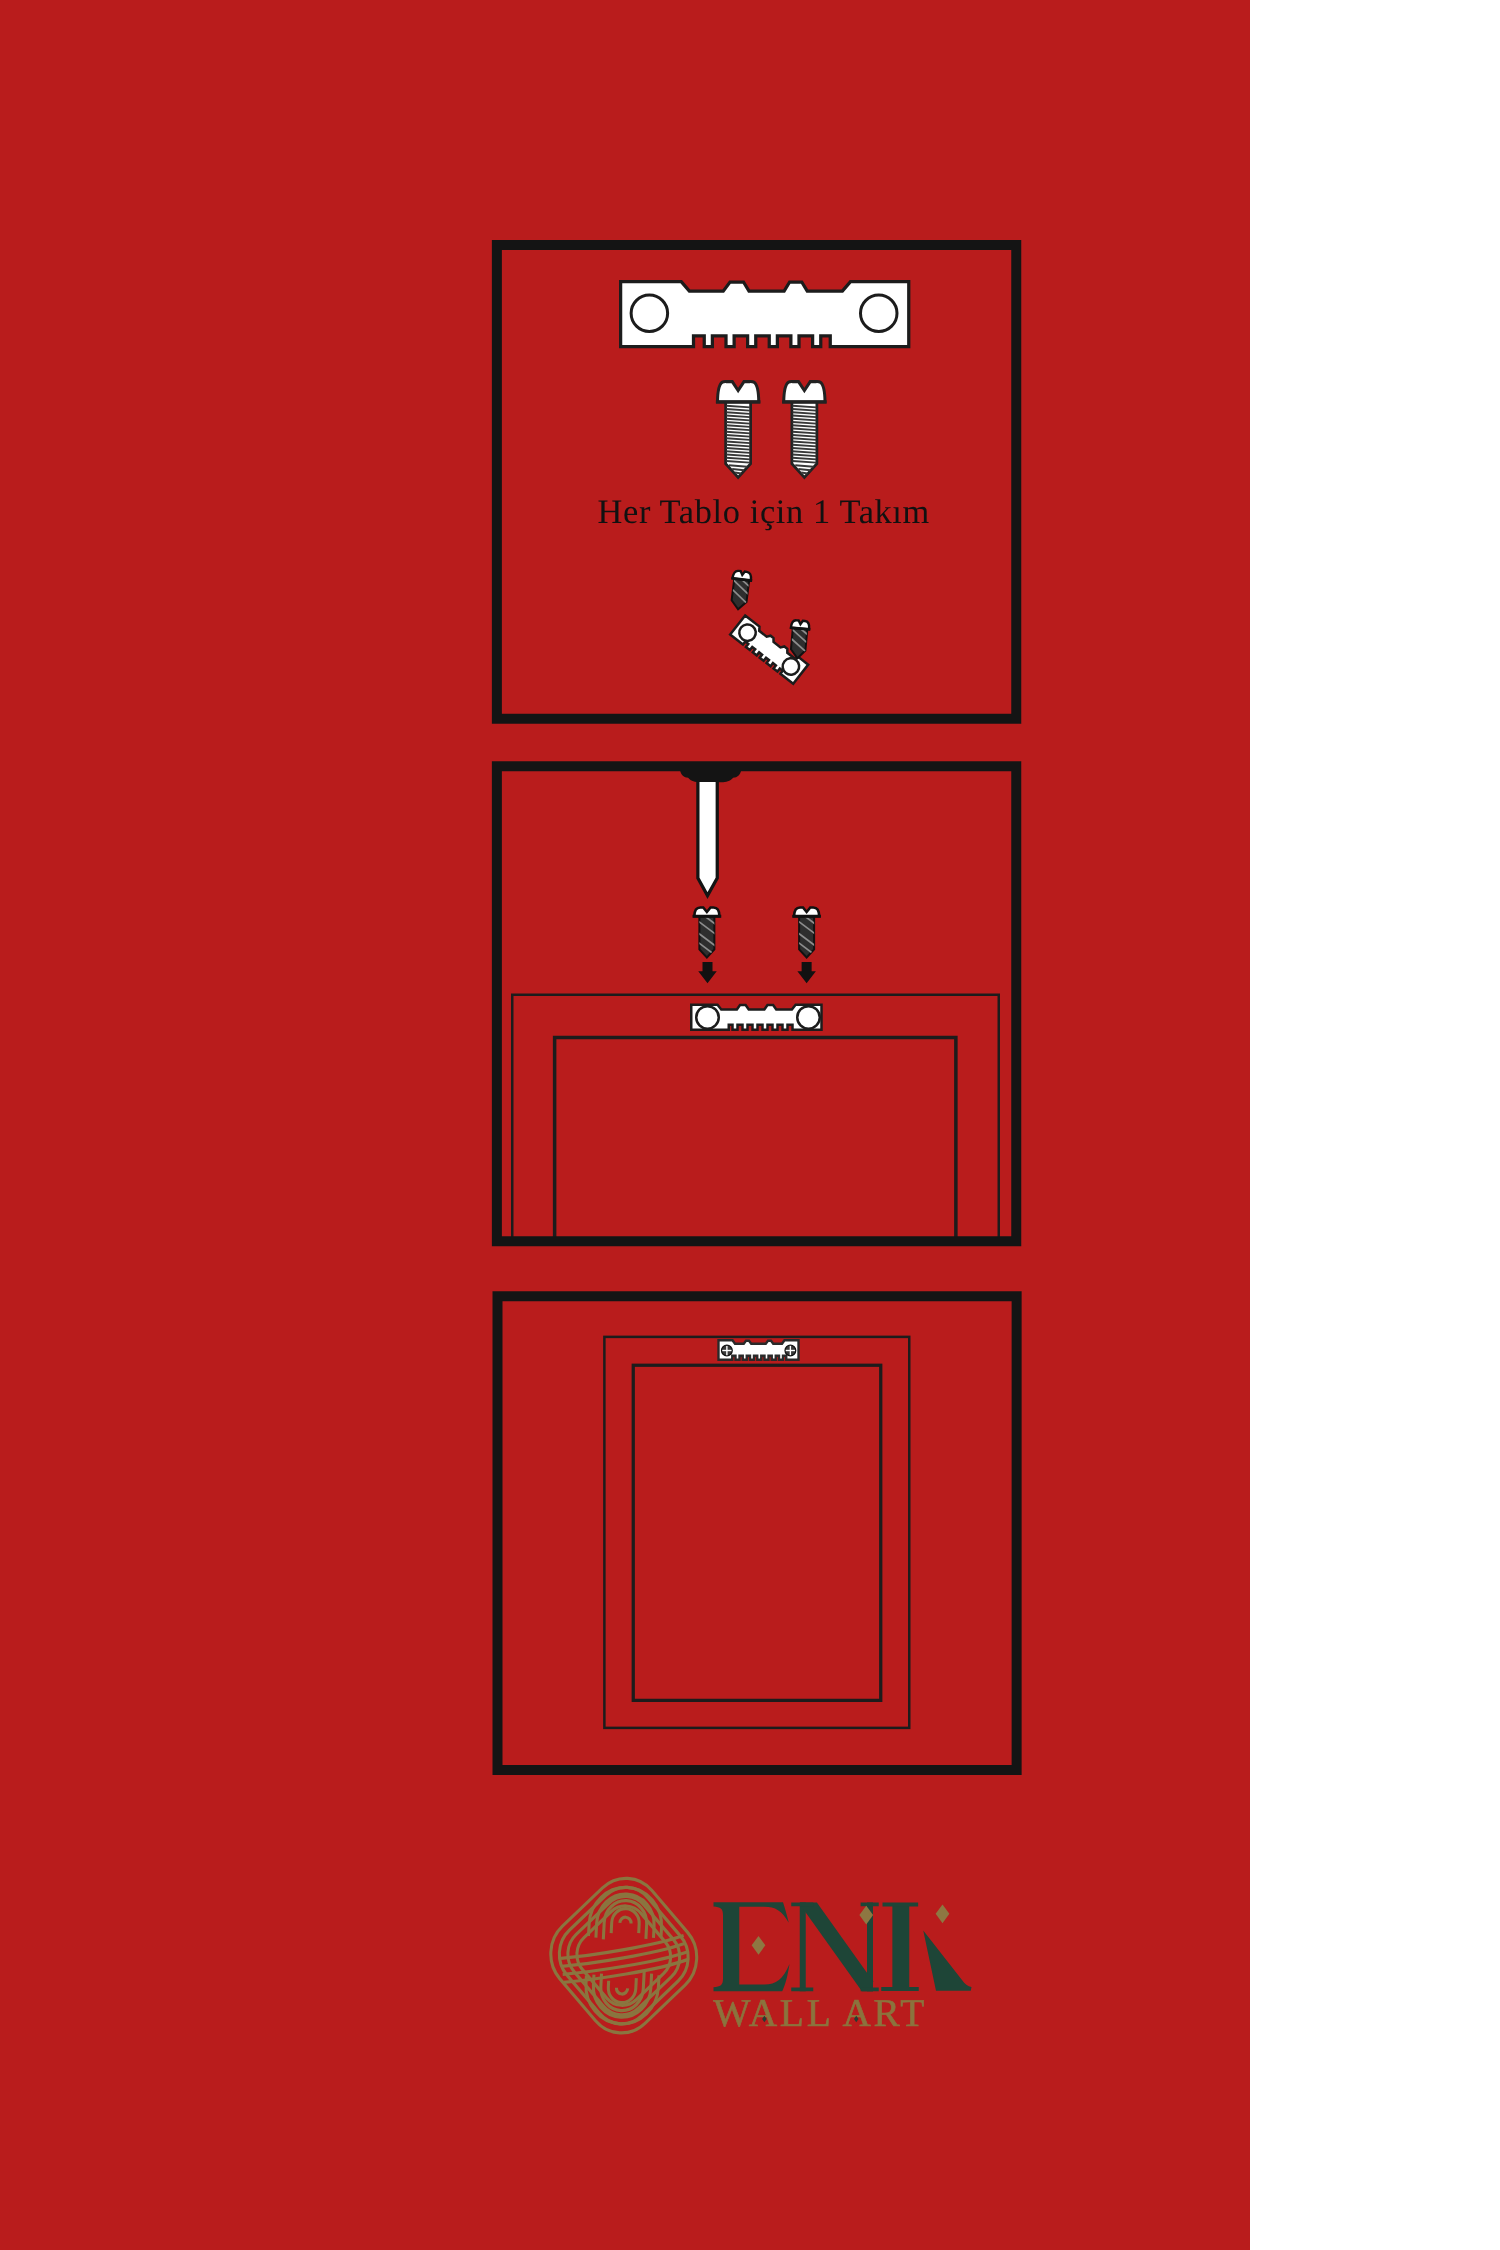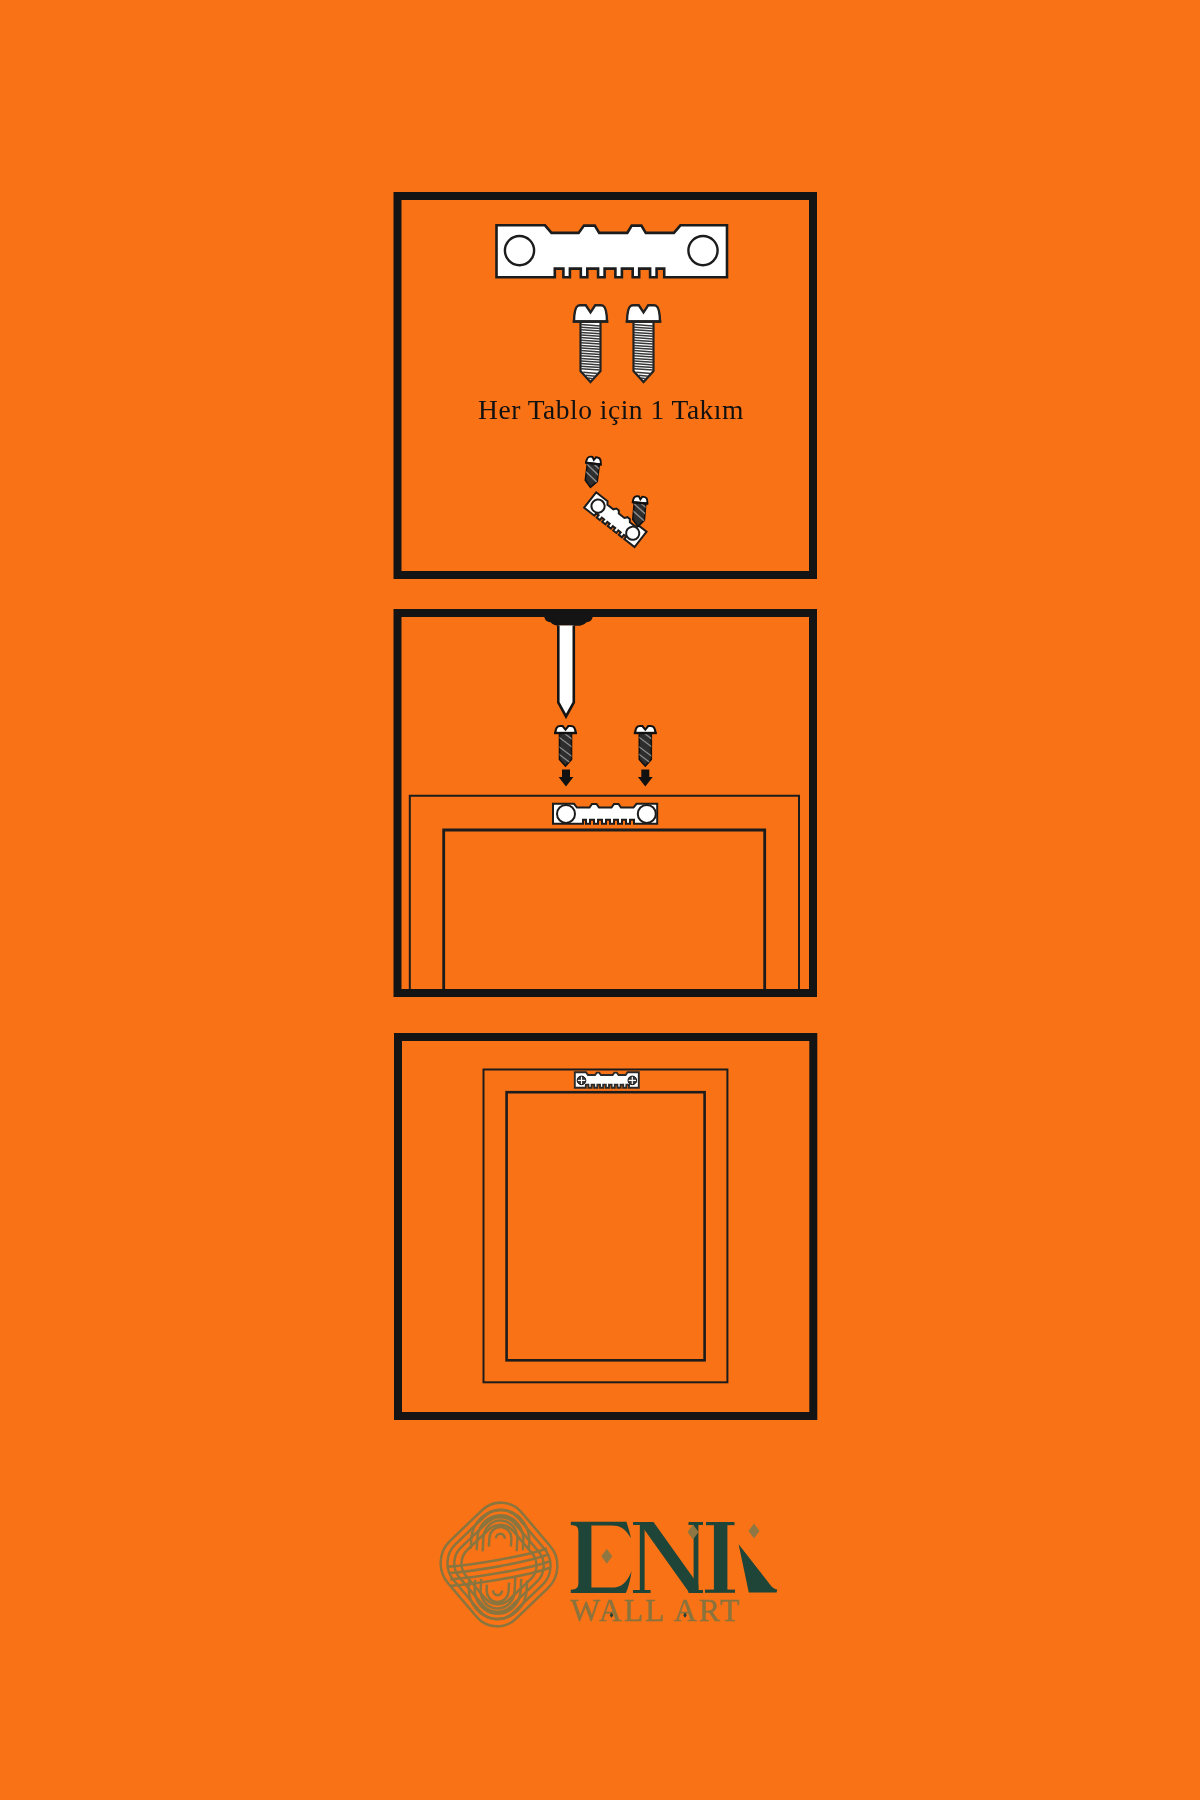--- a/index.html
+++ b/index.html
@@ -1,16 +1,16 @@
 <!DOCTYPE html>
 <html><head>
 <meta charset="utf-8">
 <style>
 html,body{margin:0;padding:0;background:#ffffff;}
-#page{position:relative;width:1200px;height:1800px;background:#f97316;overflow:hidden;}
+#page{position:relative;width:1000px;height:1800px;background:#b91c1c;overflow:hidden;}
 text{font-family:"Liberation Serif",serif;}
 </style>
 </head>
 <body>
 <div id="page">
 <svg width="1200" height="1800" viewBox="0 0 1200 1800">
 <defs>
 <clipPath id="shaftL2">
           <path d="M559.5,733 h12 v26.5 l-6,6.5 l-6,-6.5 Z"></path>
         </clipPath>

